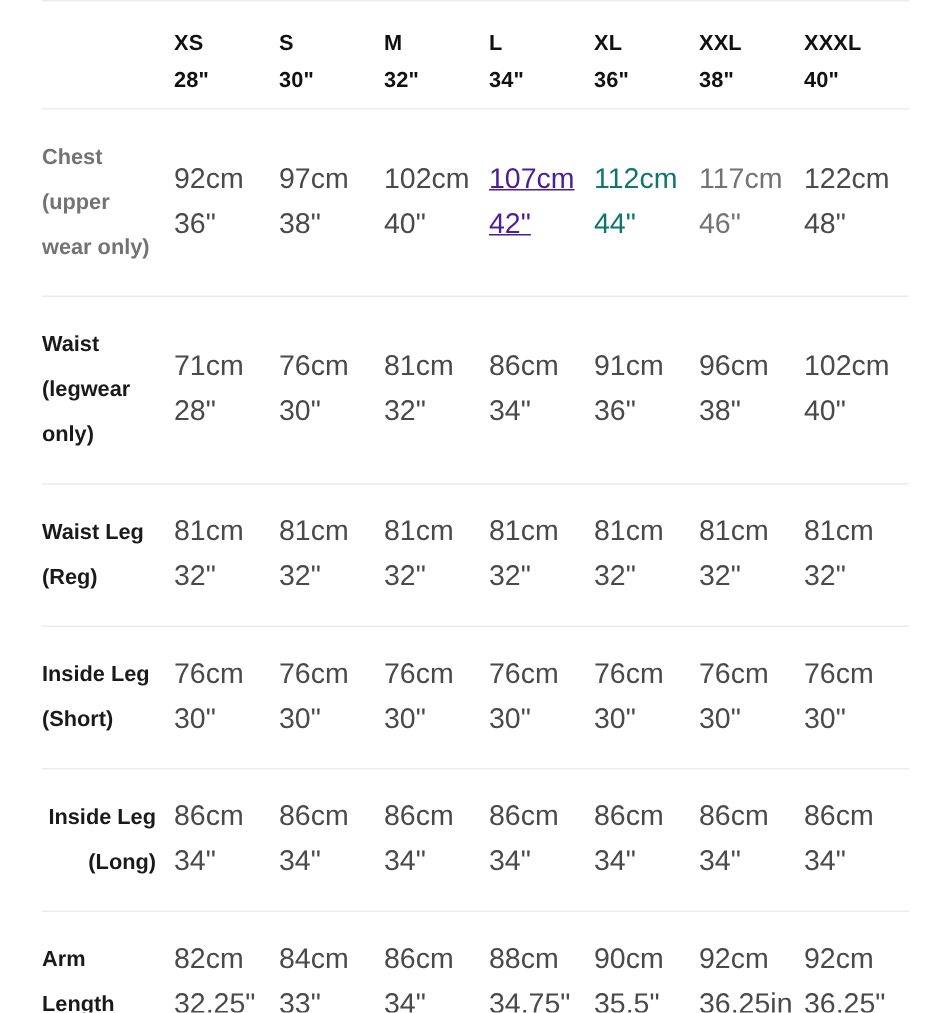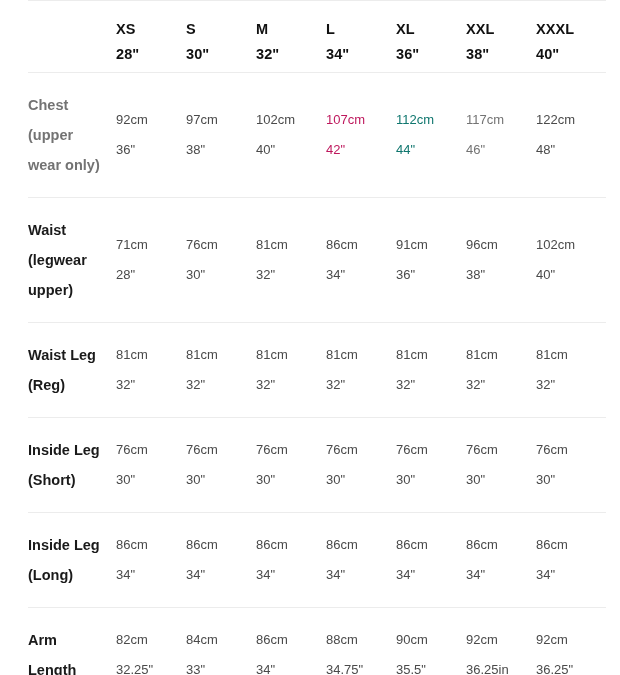--- a/index.html
+++ b/index.html
@@ -85,21 +85,21 @@
   .row-label {
     font-size: 14.5px;
     font-weight: bold;
     color: #1a1a1a;
     line-height: 30px;
     padding-right: 12px;
     word-wrap: break-word;
   }
 
   .cell-stack {
-    font-size: 13px;
+    font-size: 19px;
     color: #4a4a4a;
     line-height: 30px;
     font-weight: normal;
   }
   .cell-cm { display: block; }
   .cell-in { display: block; }
 
   
   .data-row td.measure-cell {
     vertical-align: middle;
@@ -171,21 +171,21 @@
               <span class="cell-in">38"</span>
             </div>
           </td>
           <td class="measure-cell" style="border-top-color: rgb(236, 236, 236);">
             <div class="cell-stack" style="color: rgb(74, 74, 74);">
               <span class="cell-cm">102cm</span>
               <span class="cell-in">40"</span>
             </div>
           </td>
           <td class="measure-cell" style="border-top-color: rgb(236, 236, 236);">
-            <div class="cell-stack" style="color: #be185d;">
+            <div class="cell-stack" style="color: #4c1d95; text-decoration: underline;">
               <span class="cell-cm">107cm</span>
               <span class="cell-in">42"</span>
             </div>
           </td>
           <td class="measure-cell" style="border-top-color: rgb(236, 236, 236);">
             <div class="cell-stack" style="color: #0f766e;">
               <span class="cell-cm">112cm</span>
               <span class="cell-in">44"</span>
             </div>
           </td>
@@ -196,21 +196,21 @@
             </div>
           </td>
           <td class="measure-cell" style="border-top-color: rgb(236, 236, 236);">
             <div class="cell-stack" style="color: rgb(74, 74, 74);">
               <span class="cell-cm">122cm</span>
               <span class="cell-in">48"</span>
             </div>
           </td>
         </tr>
         <tr class="data-row">
-          <td class="row-label label-cell" style="border-top-color: rgb(236, 236, 236); color: rgb(26, 26, 26);">Waist (legwear upper)</td>
+          <td class="row-label label-cell" style="border-top-color: rgb(236, 236, 236); color: rgb(26, 26, 26);">Waist (legwear only)</td>
           <td class="measure-cell" style="border-top-color: rgb(236, 236, 236);">
             <div class="cell-stack" style="color: rgb(74, 74, 74);">
               <span class="cell-cm">71cm</span>
               <span class="cell-in">28"</span>
             </div>
           </td>
           <td class="measure-cell" style="border-top-color: rgb(236, 236, 236);">
             <div class="cell-stack" style="color: rgb(74, 74, 74);">
               <span class="cell-cm">76cm</span>
               <span class="cell-in">30"</span>
@@ -331,21 +331,21 @@
             </div>
           </td>
           <td class="measure-cell" style="border-top-color: rgb(236, 236, 236);">
             <div class="cell-stack" style="color: rgb(74, 74, 74);">
               <span class="cell-cm">76cm</span>
               <span class="cell-in">30"</span>
             </div>
           </td>
         </tr>
         <tr class="data-row">
-          <td class="row-label label-cell" style="border-top-color: rgb(236, 236, 236); color: rgb(26, 26, 26);">Inside Leg (Long)</td>
+          <td class="row-label label-cell" style="border-top-color: rgb(236, 236, 236); color: rgb(26, 26, 26); text-align: right;">Inside Leg (Long)</td>
           <td class="measure-cell" style="border-top-color: rgb(236, 236, 236);">
             <div class="cell-stack" style="color: rgb(74, 74, 74);">
               <span class="cell-cm">86cm</span>
               <span class="cell-in">34"</span>
             </div>
           </td>
           <td class="measure-cell" style="border-top-color: rgb(236, 236, 236);">
             <div class="cell-stack" style="color: rgb(74, 74, 74);">
               <span class="cell-cm">86cm</span>
               <span class="cell-in">34"</span>

